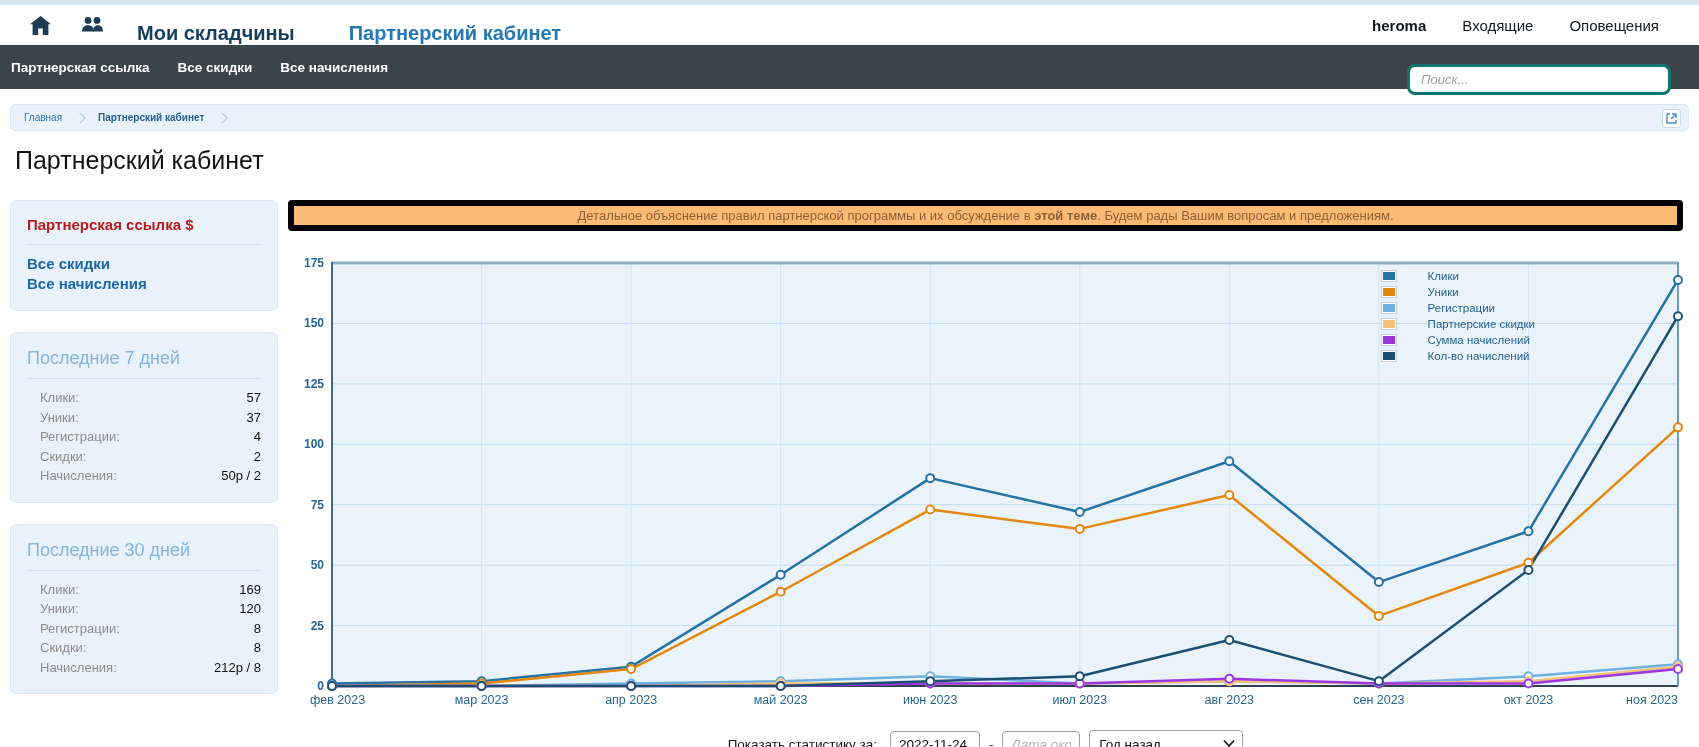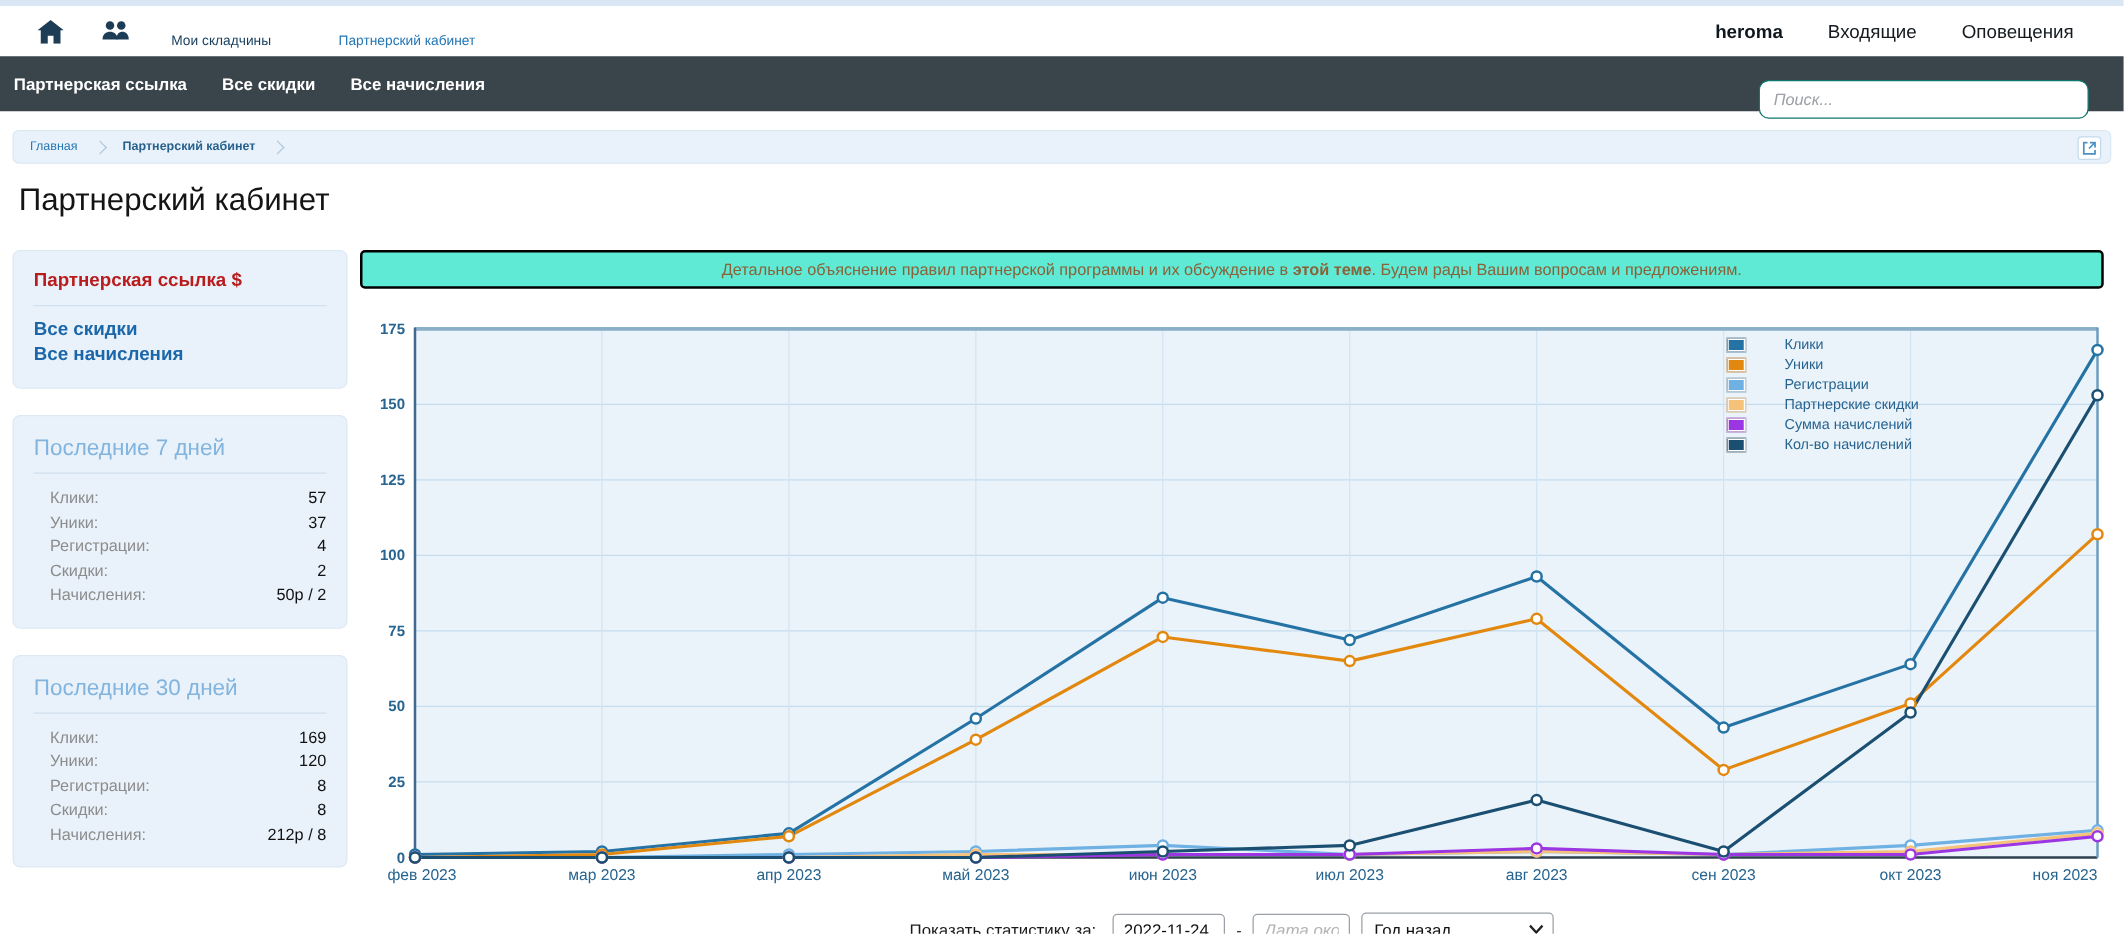--- a/index.html
+++ b/index.html
@@ -6,31 +6,31 @@
   html,body { width:1699px; height:747px; }
   body {
     font-family: "Liberation Sans", sans-serif;
     background:#fff; position:relative; overflow:hidden;
     -webkit-font-smoothing:antialiased;
   }
   
   .top-strip { height:5px; background:#d9e7f4; }
   .topnav { height:40px; background:#fff; display:flex; align-items:center; padding:0 40px 0 30px; }
   .topnav .nav-icon { display:flex; align-items:center; margin-right:30px; cursor:pointer; }
-  .topnav .nav-link { font-size:11px; font-weight:normal; color:#163e5e; margin-right:54px; cursor:pointer; text-decoration:none;margin-top:16px; }
+  .topnav .nav-link { font-size:20px; font-weight:bold; color:#163e5e; margin-right:54px; cursor:pointer; text-decoration:none;margin-top:16px; }
   .topnav .nav-link.active { color:#2577b5; }
   .topnav .right { margin-left:auto; display:flex; align-items:flex-end; gap:36px; }
   .topnav .right .user { font-size:15px; font-weight:bold; color:#10181f; cursor:pointer; }
   .topnav .right .plain { font-size:15px; color:#141a1f; cursor:pointer; }
   
   .subnav { height:44px; background:#3a444b; display:flex; align-items:center; gap:28px; padding-left:11px; }
   .subnav .sublink { color:#fff; font-size:13.5px; font-weight:bold; cursor:pointer; }
   .search-input {
     position:absolute; top:64px; right:28px; width:264px; height:31px; z-index:6;
-    border:1px solid #0f766e; border-radius:8px; background:#fff; padding:0 11px;
+    border:3px solid #0f766e; border-radius:8px; background:#fff; padding:0 11px;
     font-size:13px; font-family:"Liberation Sans", sans-serif; color:#333; outline:none;
   }
   .search-input::placeholder { font-style:italic; color:#9aa0a6; }
   
   .crumb-bar {
     margin:15px 10px 0 10px; height:27px; background:#e9f2fa; border:1px solid #dae8f4;
     border-radius:5px; display:flex; align-items:center; padding:0 13px; font-size:10px; position:relative;
   }
   .crumb-link { color:#2577b5; cursor:pointer; }
   .crumb-current { color:#27618e; font-weight:bold; cursor:pointer; }
@@ -48,21 +48,21 @@
   .side-box { background:#e9f2fa; border:1px solid #dce9f5; border-radius:6px; padding:15px 16px 16px 16px; margin-bottom:21px; }
   .side-box .primary-link { font-size:15px; font-weight:bold; color:#b91c1c; cursor:pointer; display:block; }
   .side-box .divider { border-top:1px solid #cfe0ef; margin:11px 0 9px 0; }
   .side-box .plain-link { font-size:15px; font-weight:bold; color:#1b67a9; cursor:pointer; display:block; line-height:20px; }
   .stat-title { font-size:18px; color:#82b4de; font-weight:400; }
   .stat-divider { border-top:1px solid #cfe0ef; margin:9px 0 9px 0; }
   .stat-row { display:flex; justify-content:space-between; font-size:13px; line-height:19.5px;margin-left:13px; }
   .stat-row .lbl { color:#8c8c8c; }
   .stat-row .val { color:#111; }
   
-  .banner { height:31px; background:#5eead4; border:2px solid #000000; border-radius:4px;
+  .banner { height:31px; background:#fdba74; border:6px solid #000000; border-radius:4px;
     display:flex; align-items:center; justify-content:center; font-size:13px; color:#8a6239; }
   .banner b { font-weight:bold; cursor:pointer; }
   
   .chart-wrap { position:relative; margin-top:24px; height:462px; }
   .chart-wrap svg { overflow:visible; display:block; }
   .legend { position:absolute; top:13px; right:148px; display:flex; flex-direction:column; gap:1px; }
   .legend-item { display:flex; align-items:center; height:15px; cursor:pointer; }
   .legend-swatch { width:16px; height:12px; border:1px solid #cfcfcf; box-shadow:0 0 0 1px #fff inset; margin-right:3px; flex:0 0 auto; }
   .legend-label { font-size:11.5px; color:#27648f; white-space:nowrap;margin-left:28px; }
   

